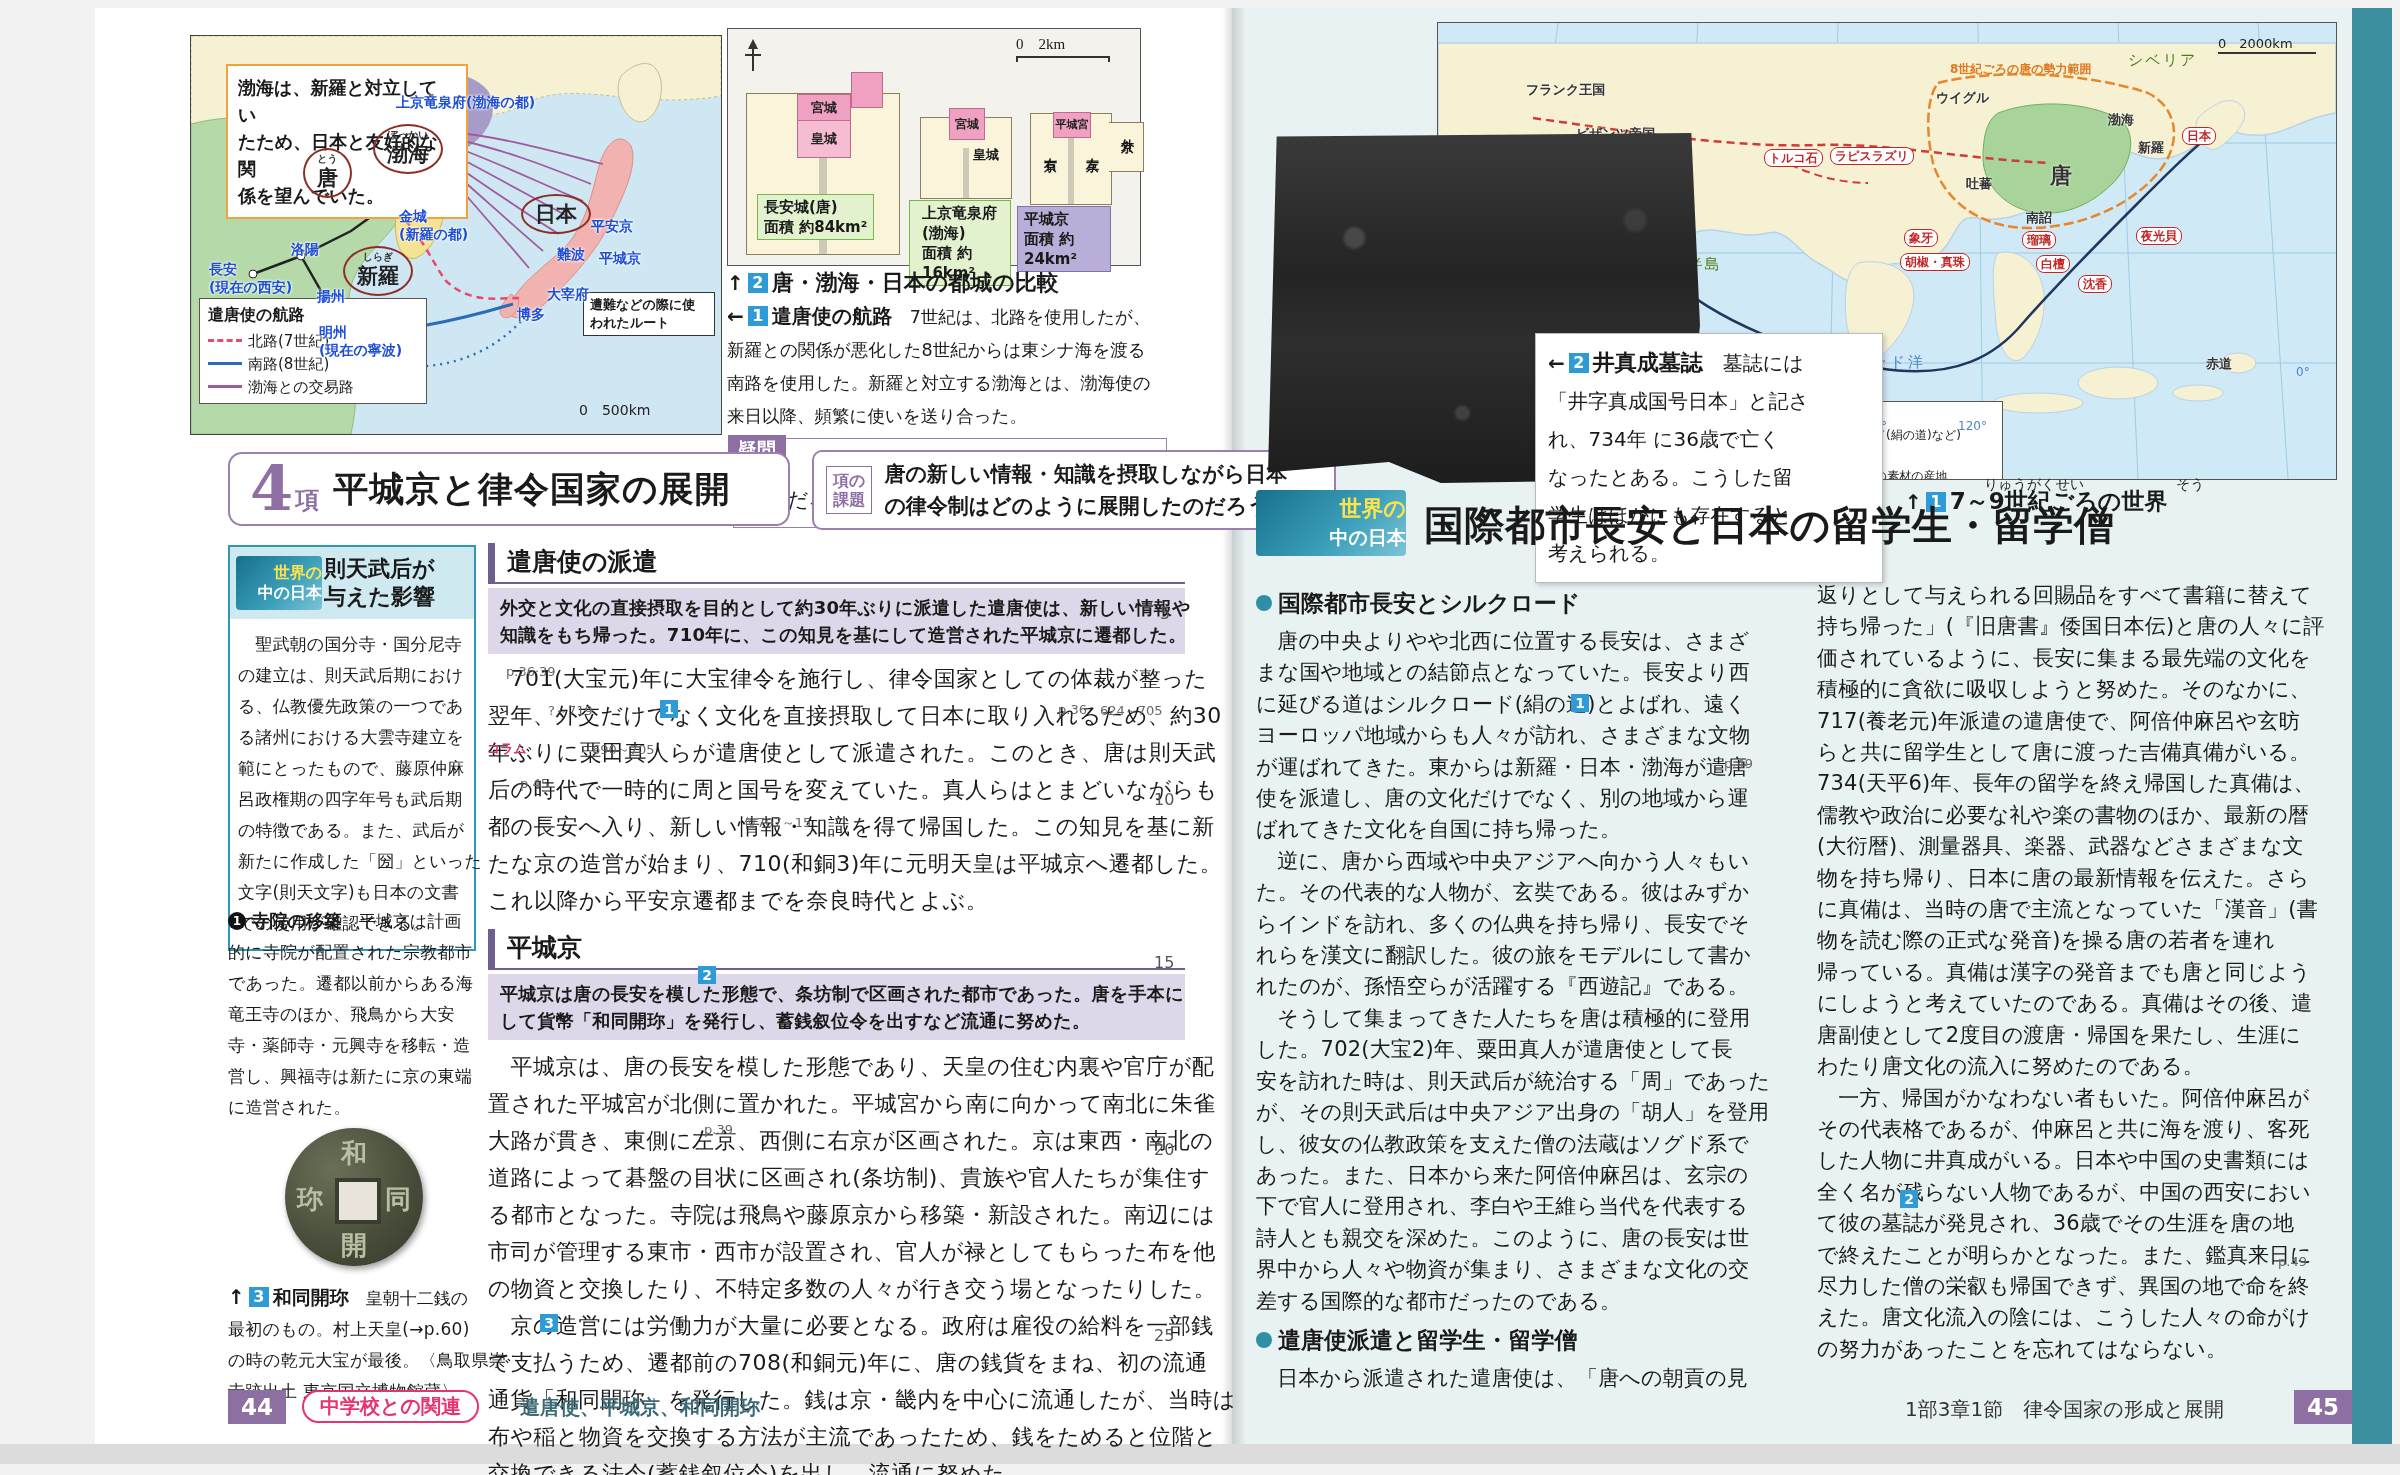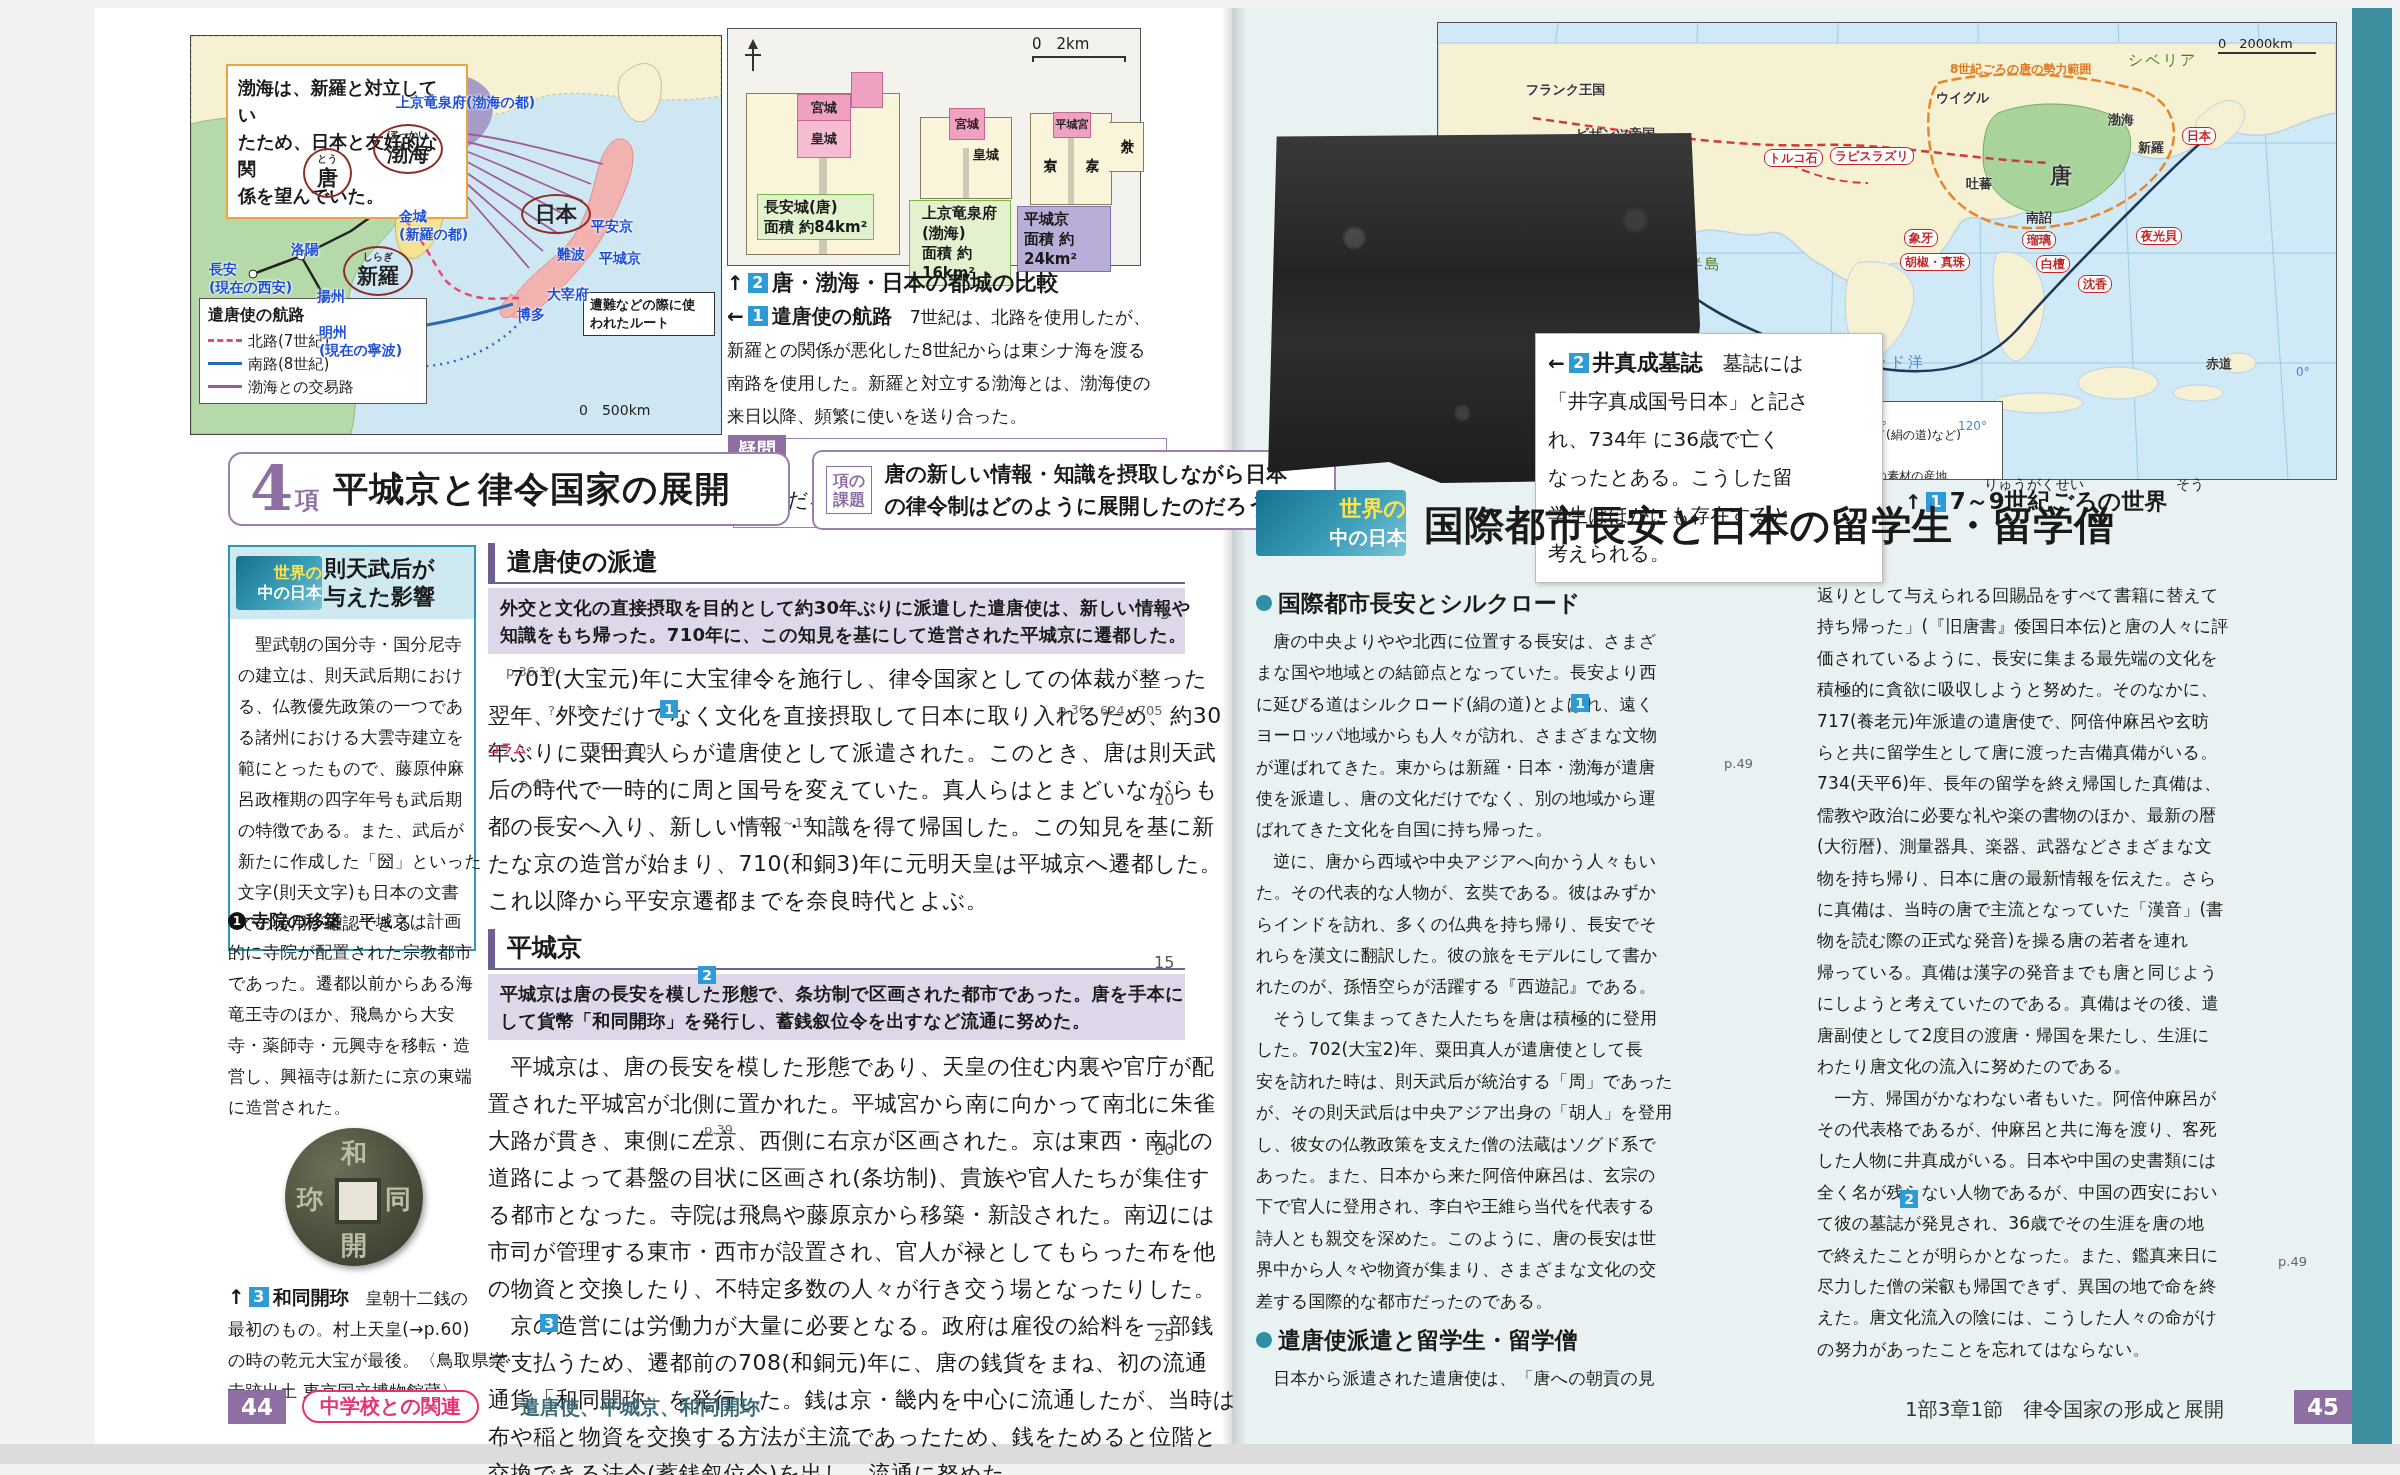--- a/index.html
+++ b/index.html
@@ -13,21 +13,21 @@
   #gutter{left:1222px;top:8px;width:24px;height:1436px;
           background:linear-gradient(90deg,rgba(0,0,0,0) 0%,rgba(0,0,0,.14) 45%,rgba(0,0,0,0) 100%);}
   #bottom-strip{left:0;top:1444px;width:2400px;height:20px;background:#dcdcdc;}
   
   .tline{white-space:pre;}
   .body-lines .tline{font-size:22px;line-height:37px;letter-spacing:.5px;}
   .lead{background:#ded6e9;padding:6px 10px 6px 12px;}
   .lead .tline{font-size:18px;line-height:27px;font-weight:bold;letter-spacing:.3px;}
   .sec-heading{font-size:25px;font-weight:bold;border-left:7px solid #6f5f91;
                border-bottom:2px solid #6f5f91;padding:2px 0 4px 12px;background:#fff;}
-  .col-lines .tline{font-size:17px;line-height:31.4px;letter-spacing:.2px;}
+  .col-lines .tline{font-size:21px;line-height:31.4px;letter-spacing:.2px;}
   .bullet-heading{font-size:23px;font-weight:bold;line-height:30px;}
   .bullet-heading .dot{display:inline-block;width:16px;height:16px;border-radius:50%;
                        background:#2e8fa5;margin-right:6px;}
   
   .lbl{position:absolute;white-space:pre-line;}
   .lbl .rb{display:block;font-size:10px;text-align:center;line-height:10px;color:#333;}
   .place{font-size:14px;font-weight:bold;color:#1d4ed8;text-shadow:0 0 3px #fff,0 0 3px #fff;}
   .scale{font-size:14px;color:#222;}
   .nation{border:2.5px solid #8b2f26;border-radius:50%;padding:4px 12px;font-size:21px;
           font-weight:bold;text-align:center;color:#222;}
@@ -182,21 +182,21 @@
     <span class="lbl place" style="left: 408px; top: 214px;"><span>平城京</span></span>
     <span class="lbl scale" style="left: 388px; top: 366px;"><span>0　500km</span></span>
   </div>
 
 <div class="abs white-box" style="left:727px;top:28px;width:412px;height:236px;background:#f4f2ec;">
   <svg width="40" height="40" style="position:absolute;left:10px;top:8px;">
     <line x1="15" y1="34" x2="15" y2="6" stroke="#333" stroke-width="2"></line>
       <polygon points="15,2 10,12 20,12" fill="#333"></polygon>
       <line x1="7" y1="18" x2="23" y2="18" stroke="#333" stroke-width="2"></line>
   </svg>
-  <div class="abs" style="right:14px;top:6px;font-size:15px;">
+  <div class="abs" style="right:30px;top:6px;font-size:15px;font-family:Liberation Serif, serif;">
     <span>0　2km</span>
     <div style="border-top:2px solid #333;width:90px;margin-top:2px;border-left:2px solid #333;border-right:2px solid #333;height:4px;"></div>
   </div>
 
   <div class="city" style="left:18px;top:64px;width:152px;height:160px;">
     <div class="road" style="left:72px;top:62px;width:8px;height:98px;"></div>
     <div class="palace" style="left:50px;top:0;width:52px;height:26px;line-height:26px;">宮城</div>
     <div class="palace" style="left:50px;top:26px;width:52px;height:36px;line-height:36px;background:#f5bcd2;">皇城</div>
     <div class="palace" style="left:104px;top:-22px;width:30px;height:34px;"></div>
     <div class="city-label green" style="left:10px;top:100px;">

